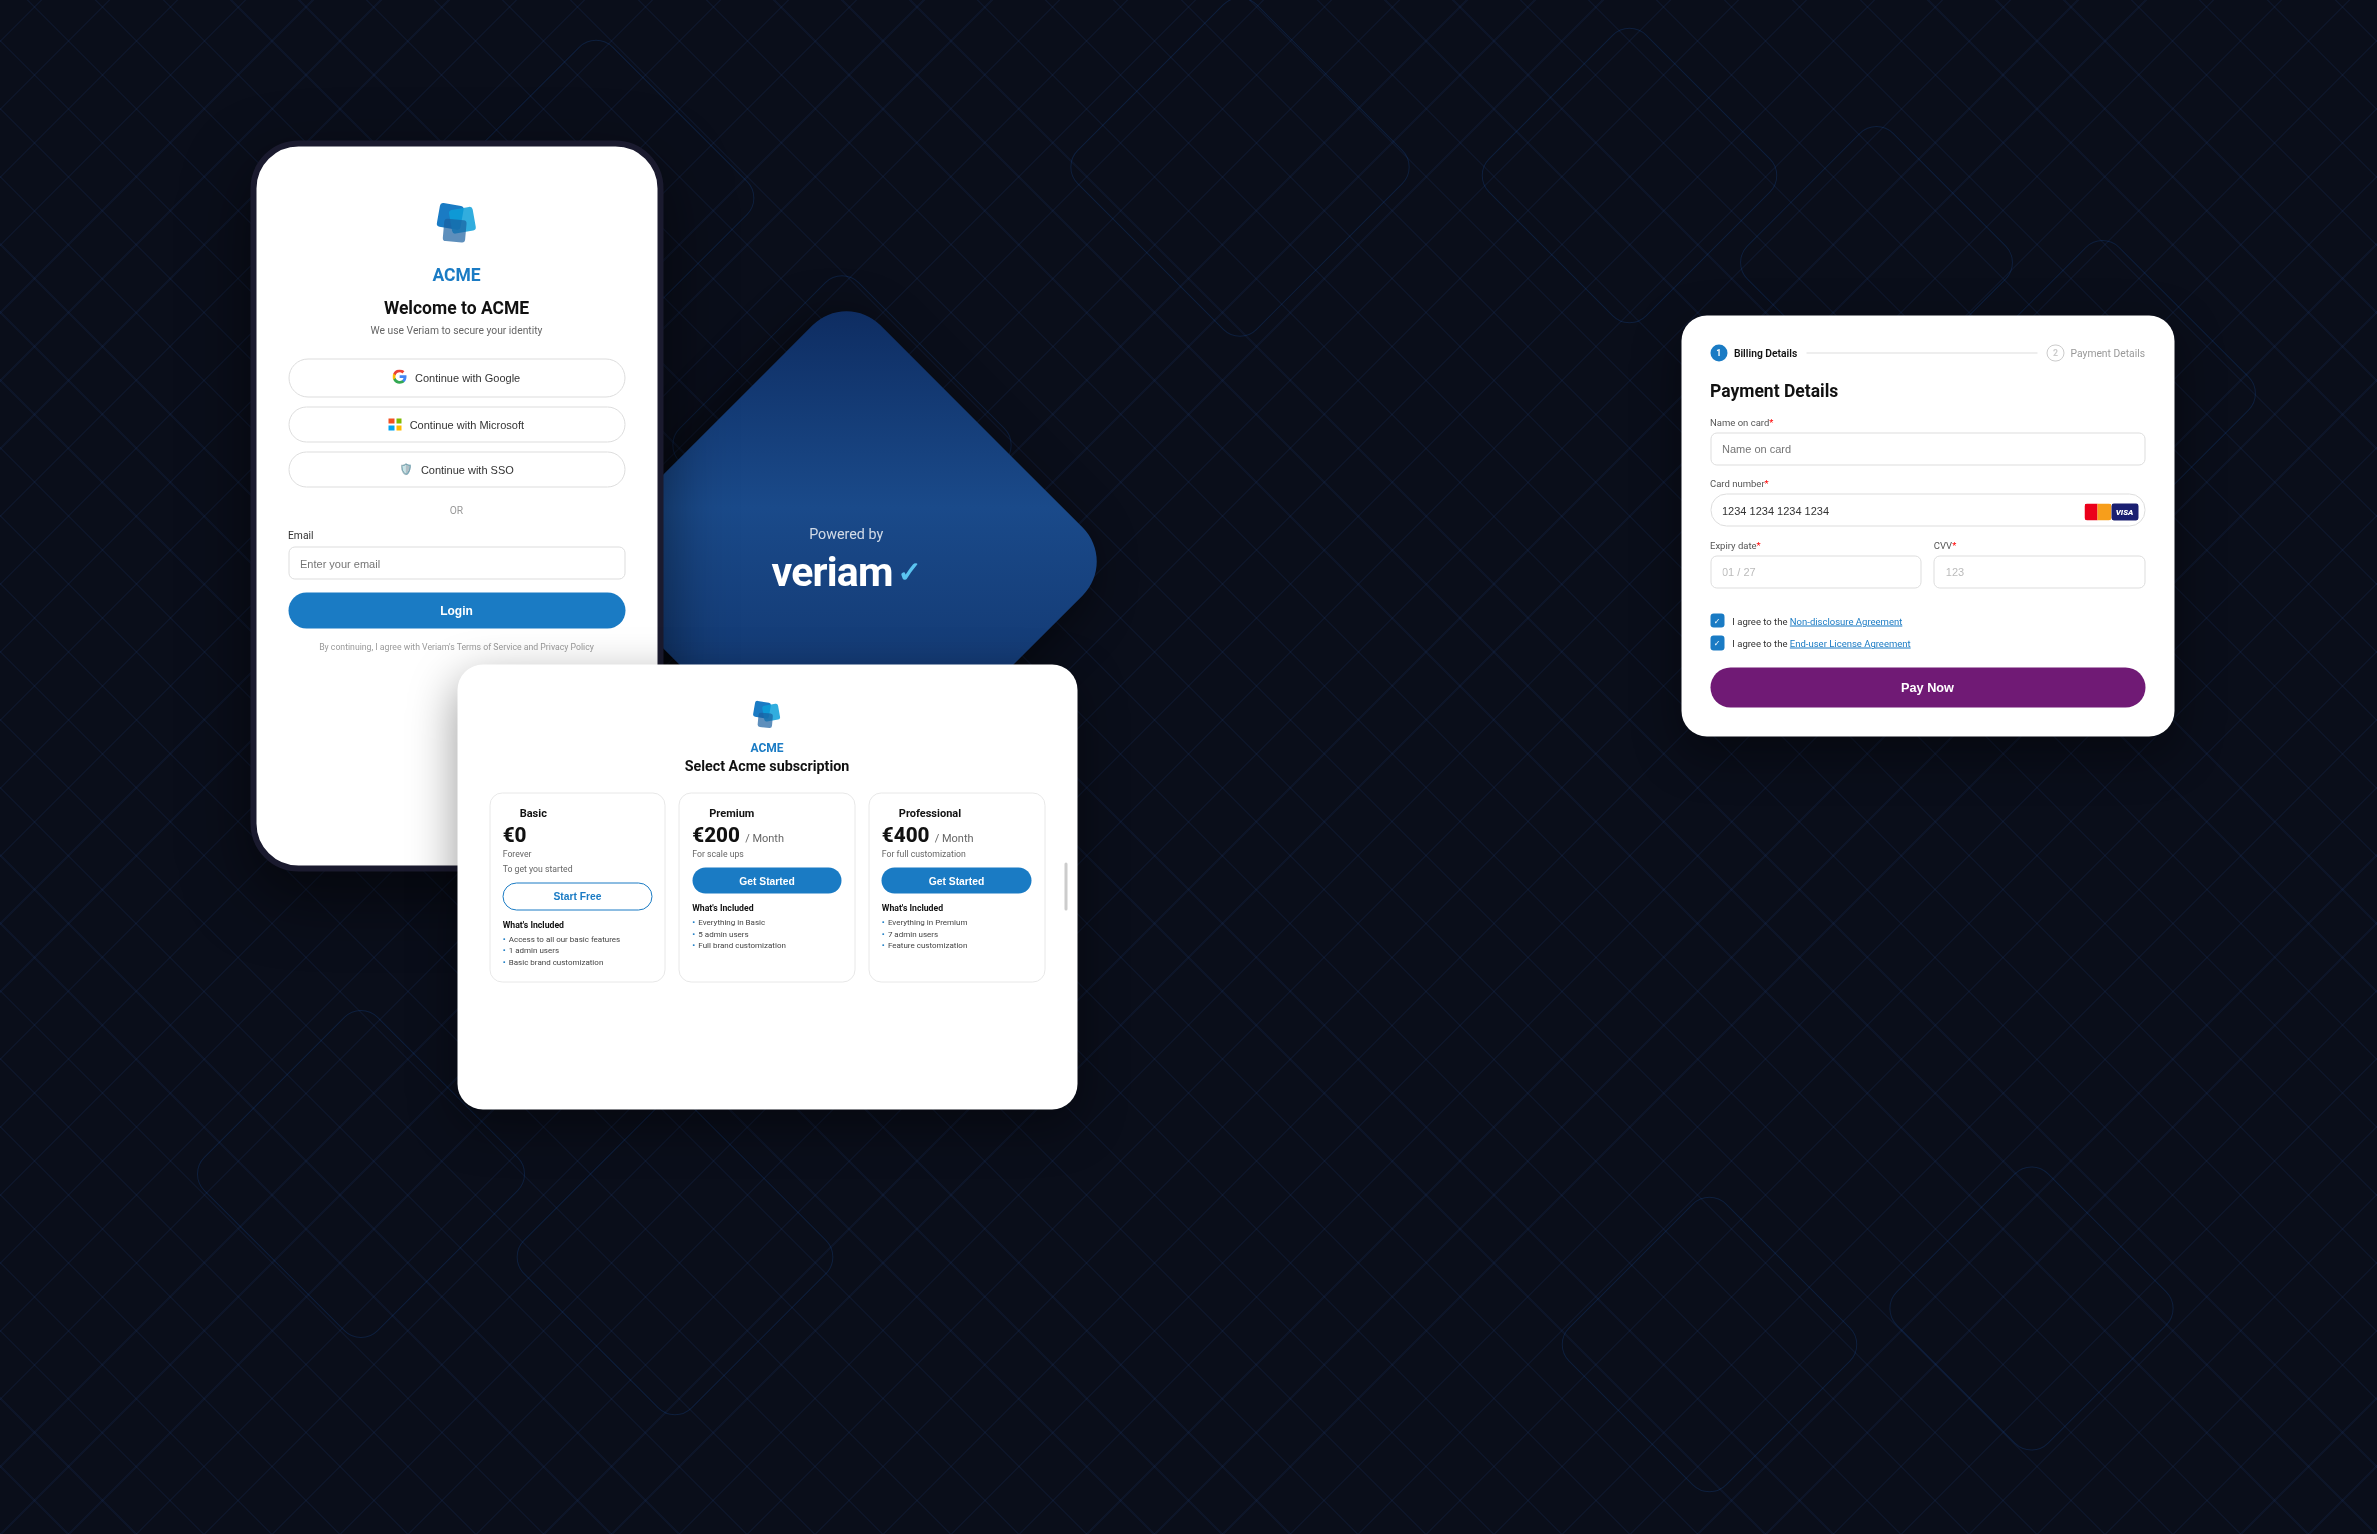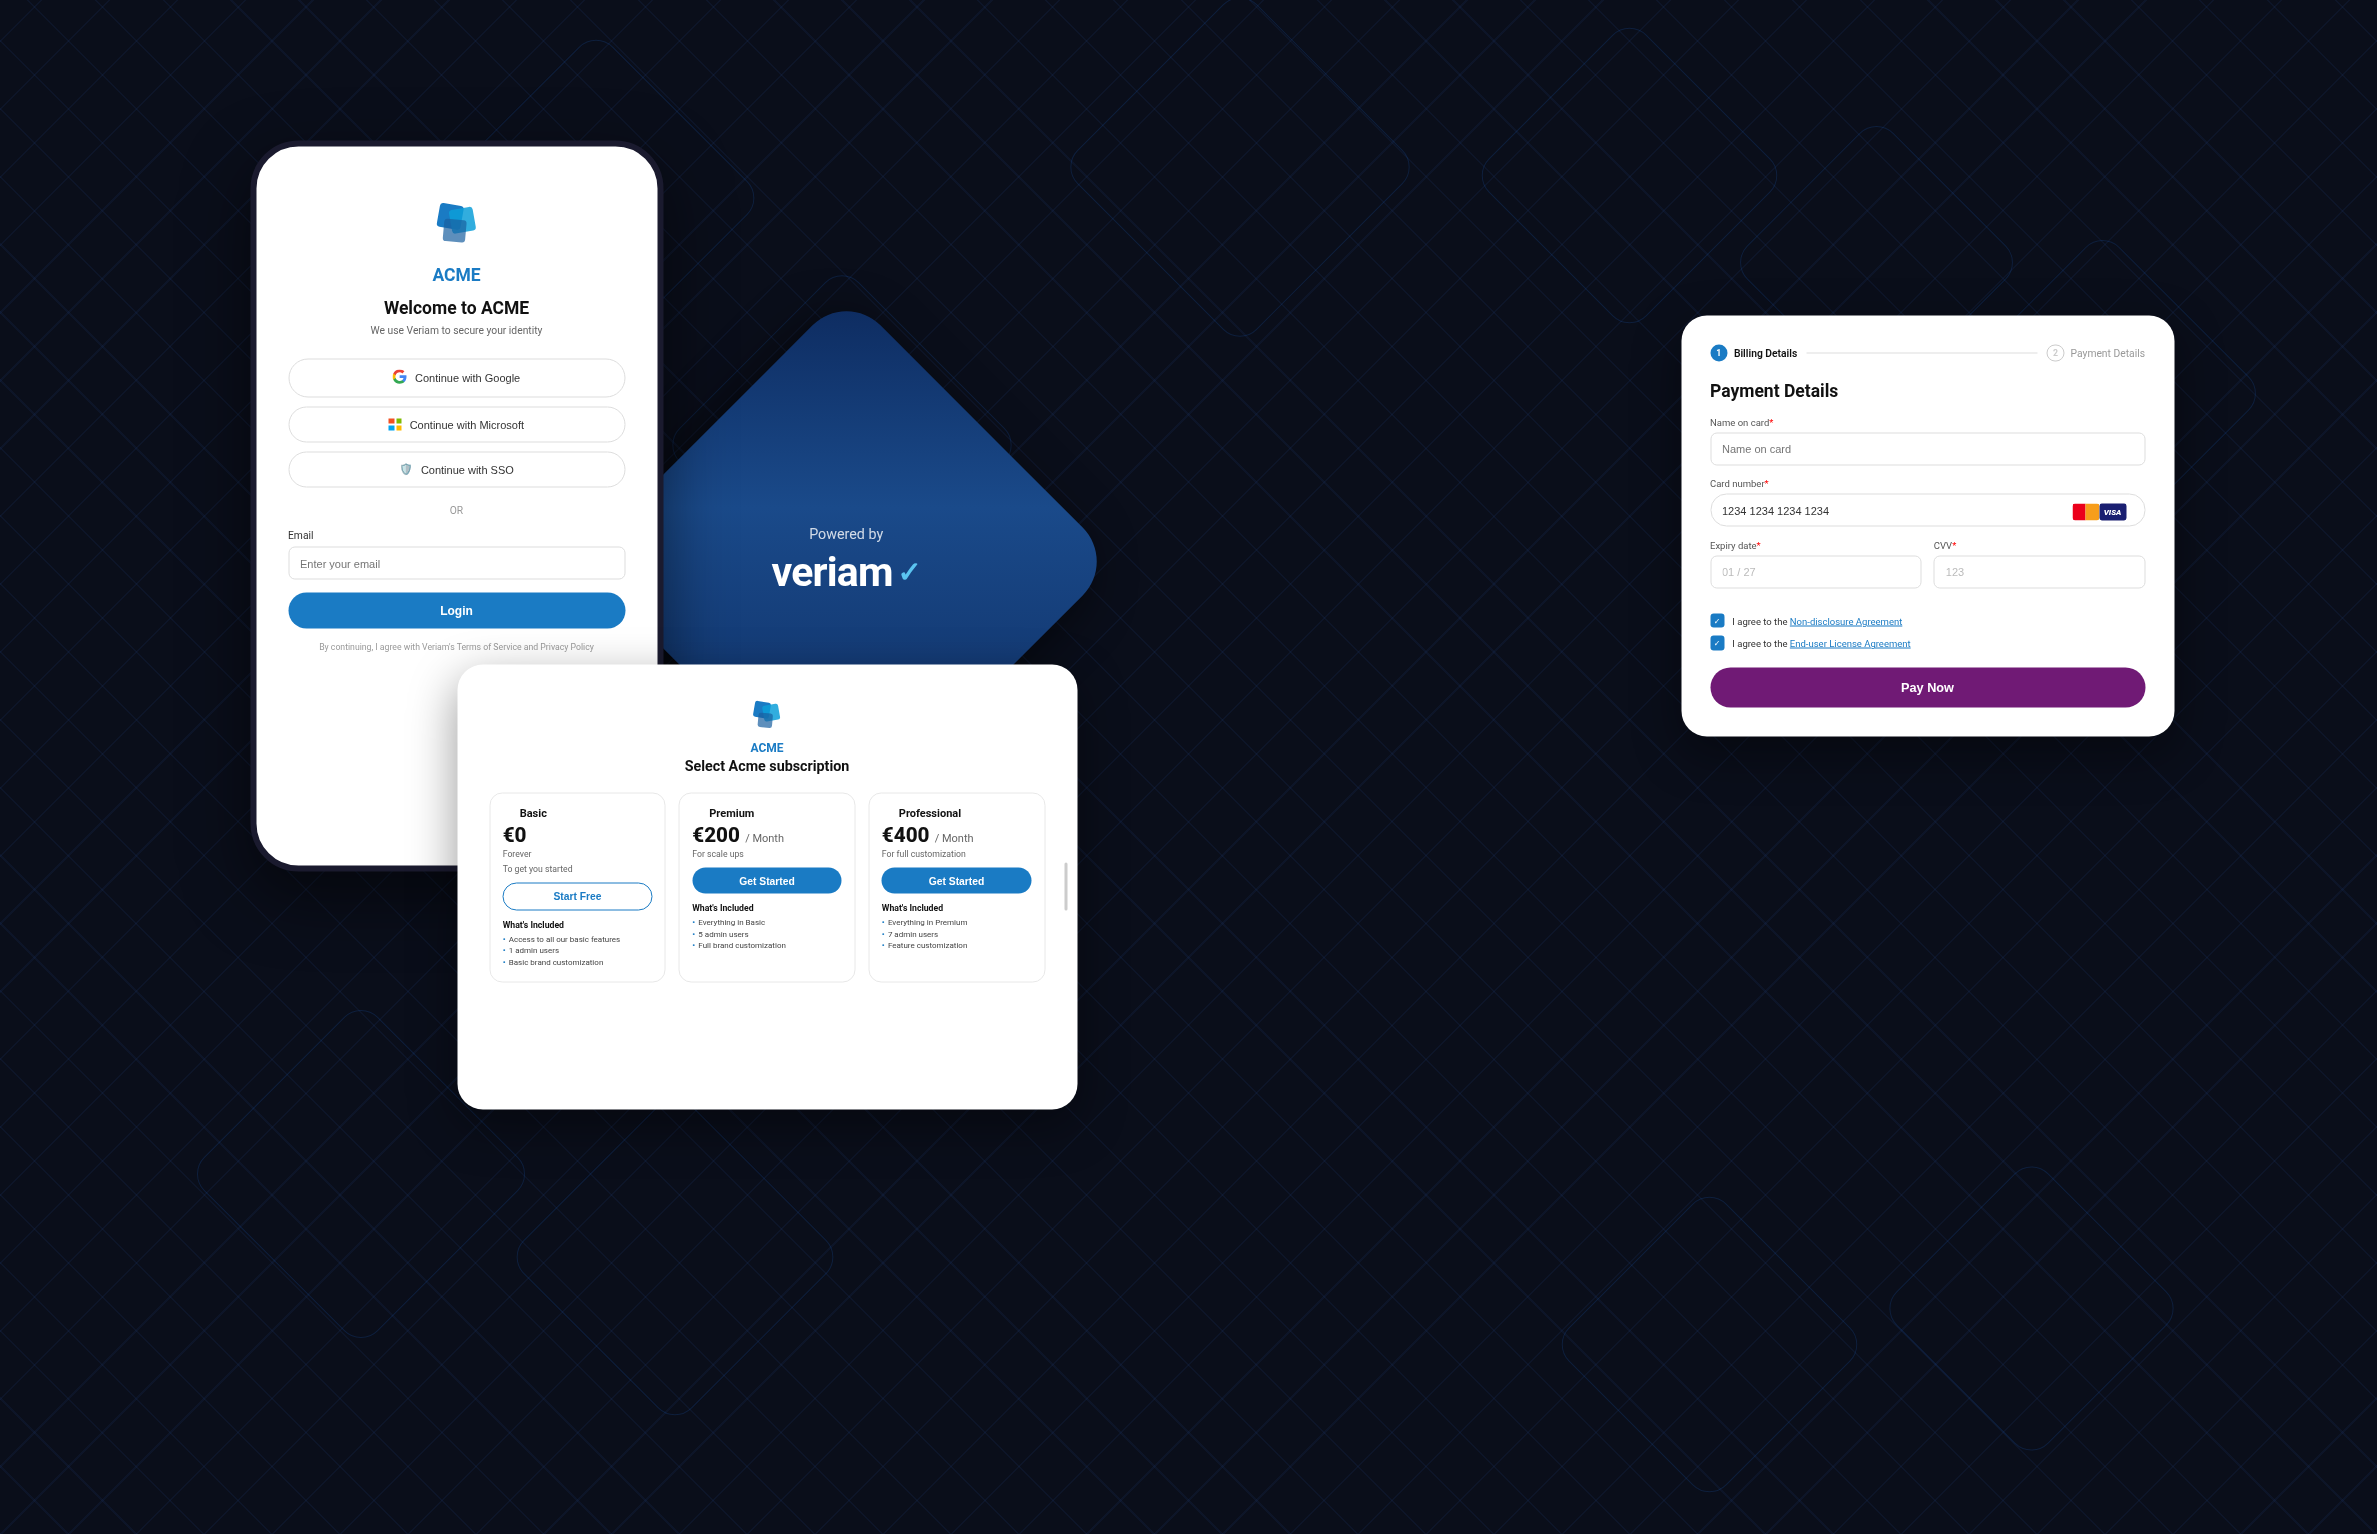--- a/index.html
+++ b/index.html
@@ -413,21 +413,21 @@
       border: 1.2px solid #ddd;
       border-radius: 16px;
       padding: 9.5px 64px 9.5px 11px;
       font-size: 11px;
       color: #333;
       margin-bottom: 12.7px;
       outline: none;
     }
     .card-icons {
       position: absolute;
-      right: 19px;
+      right: 7px;
       top: 9.5px;
       display: flex;
       gap: 0;
     }
     .card-icon-mc {
       width: 27px;
       height: 17.5px;
       border-radius: 2.4px;
       display: flex;
       overflow: hidden;

